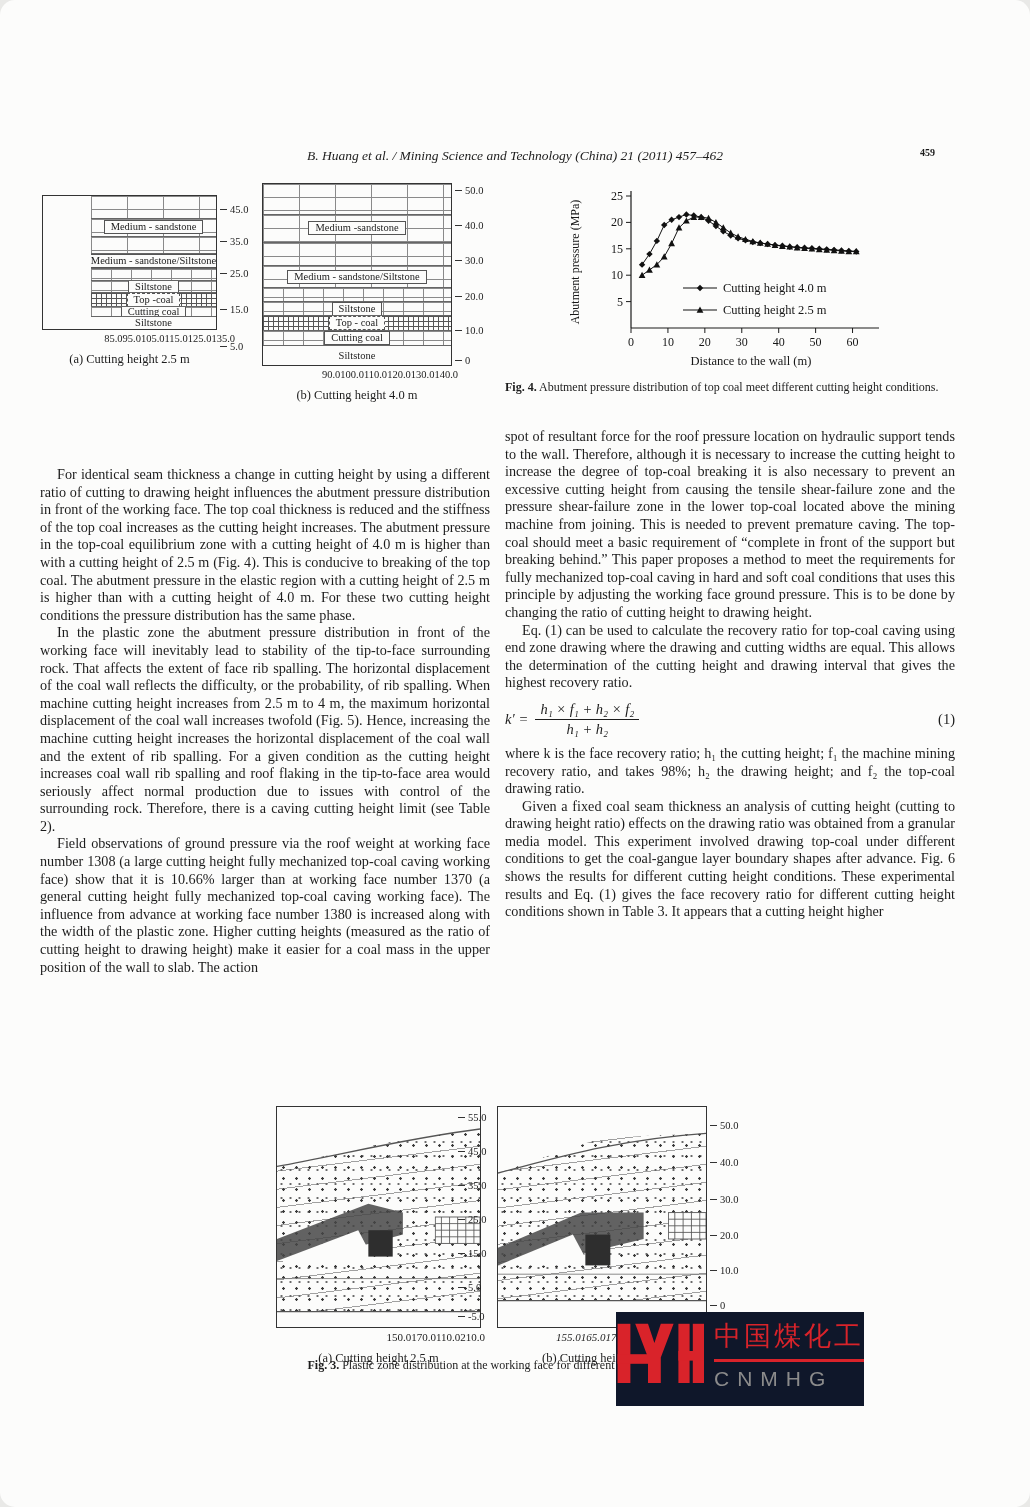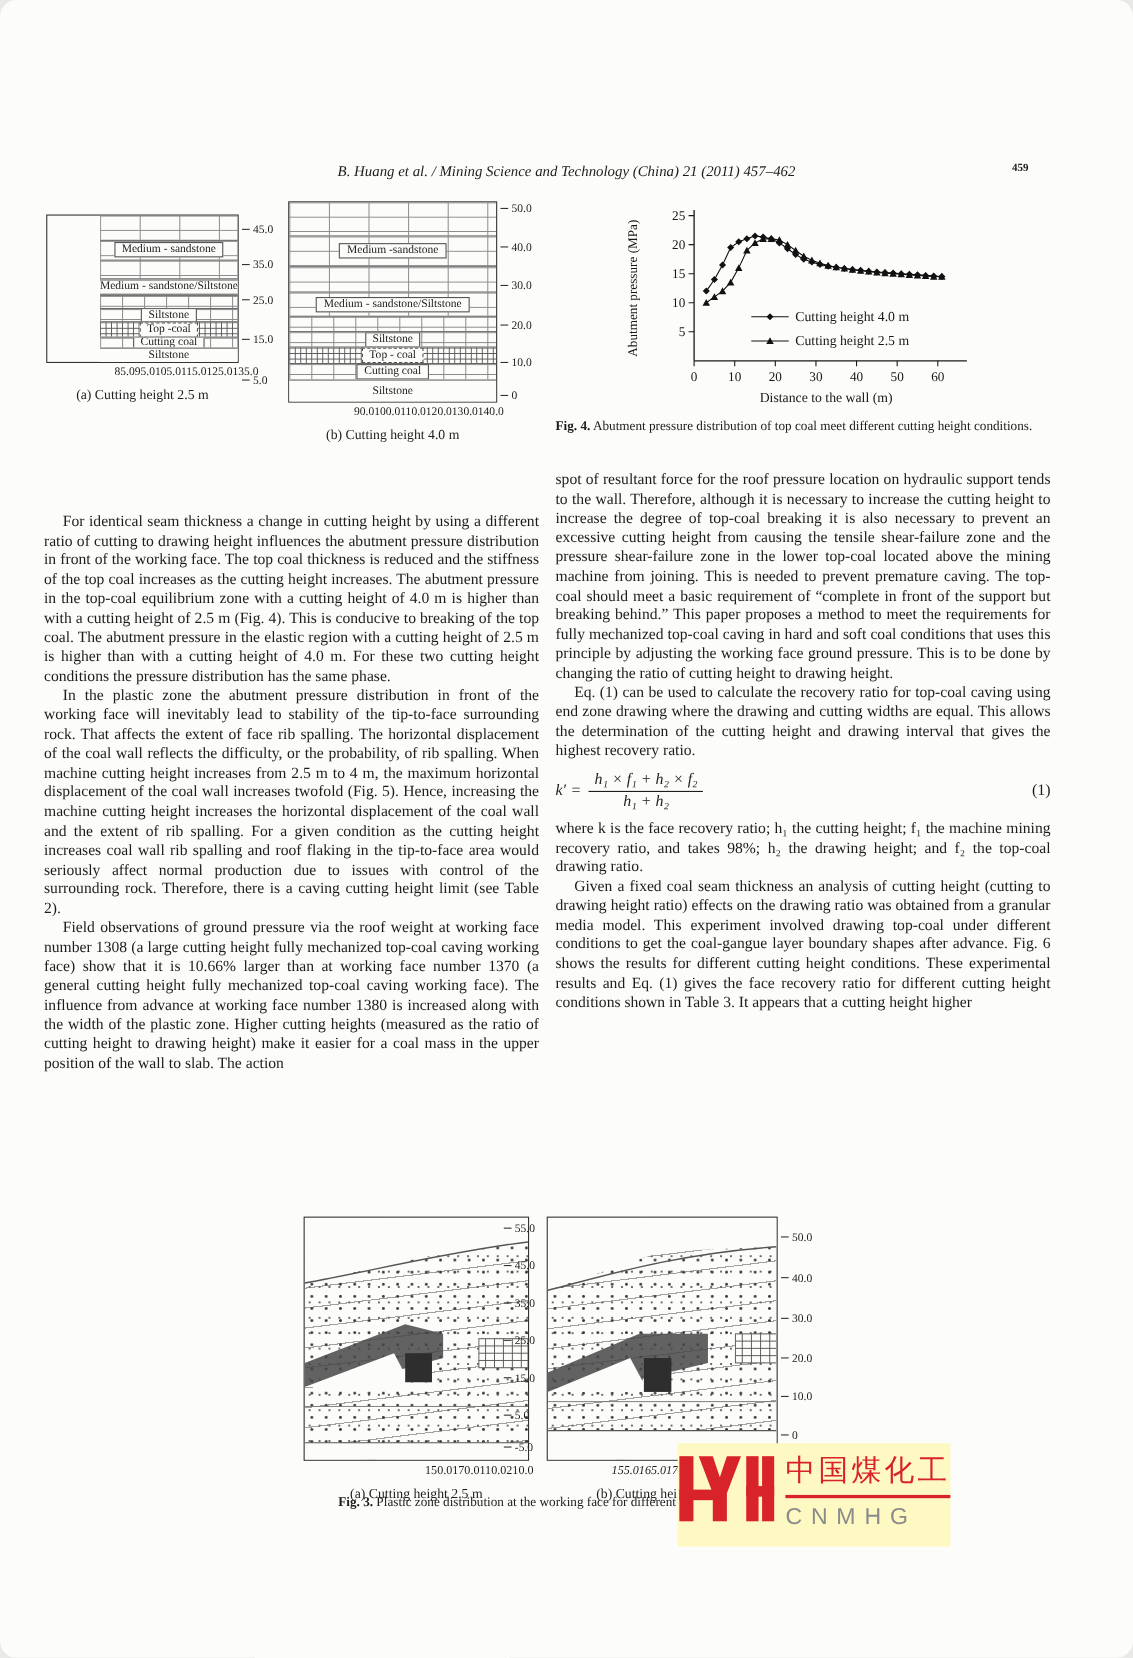--- a/index.html
+++ b/index.html
@@ -64,21 +64,21 @@
   .f3box{position:relative;border:1.5px solid #333;box-sizing:border-box;background:#fcfcfb;overflow:hidden;}
   .stipple{position:absolute;inset:0;
      background-image:
        radial-gradient(circle,#3a3a3a 1px,transparent 1.5px),
        radial-gradient(circle,#6a6a6a .9px,transparent 1.3px),
        repeating-linear-gradient(-7deg,transparent 0 17px,#a0a0a0 17px 18px);
      background-size:13px 11px,9px 14px,auto;}
   .panel-art{position:absolute;inset:0;width:100%;height:100%;}
 
   
-  .logo{position:absolute;left:616px;top:1312px;width:248px;height:94px;background:#fef9c3;
+  .logo{position:absolute;left:616px;top:1312px;width:248px;height:94px;background:#0f172a;
         display:flex;align-items:flex-start;z-index:5;font-family:"Liberation Sans","DejaVu Sans",sans-serif;}
   .logo-text{margin-left:10px;margin-top:6px;}
   .logo-cn{color:#d9232a;font-size:27px;letter-spacing:3px;border-bottom:3px solid #d9232a;padding-bottom:5px;white-space:nowrap;}
   .logo-latin{color:#8b8b8b;font-size:21px;letter-spacing:8px;margin-top:5px;}
 </style>
 </head>
 <body>
 
 <div class="page">
 

